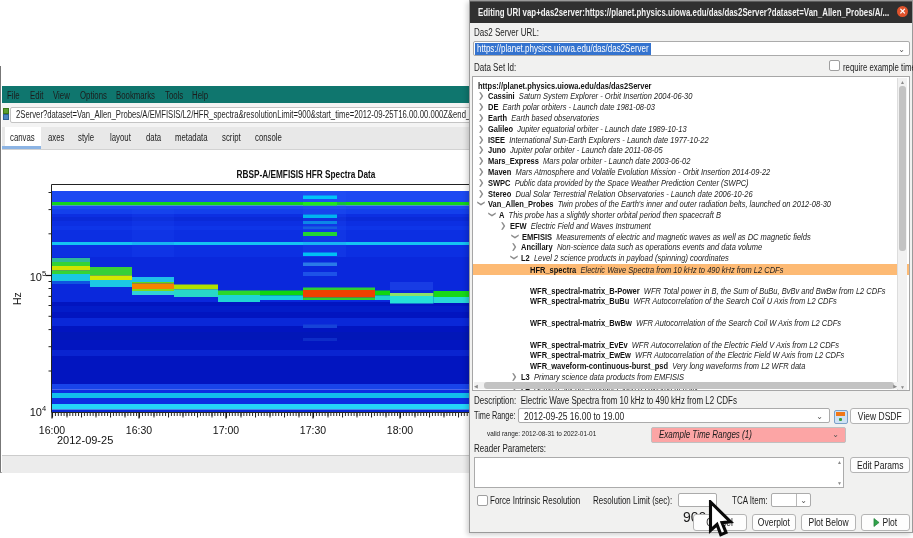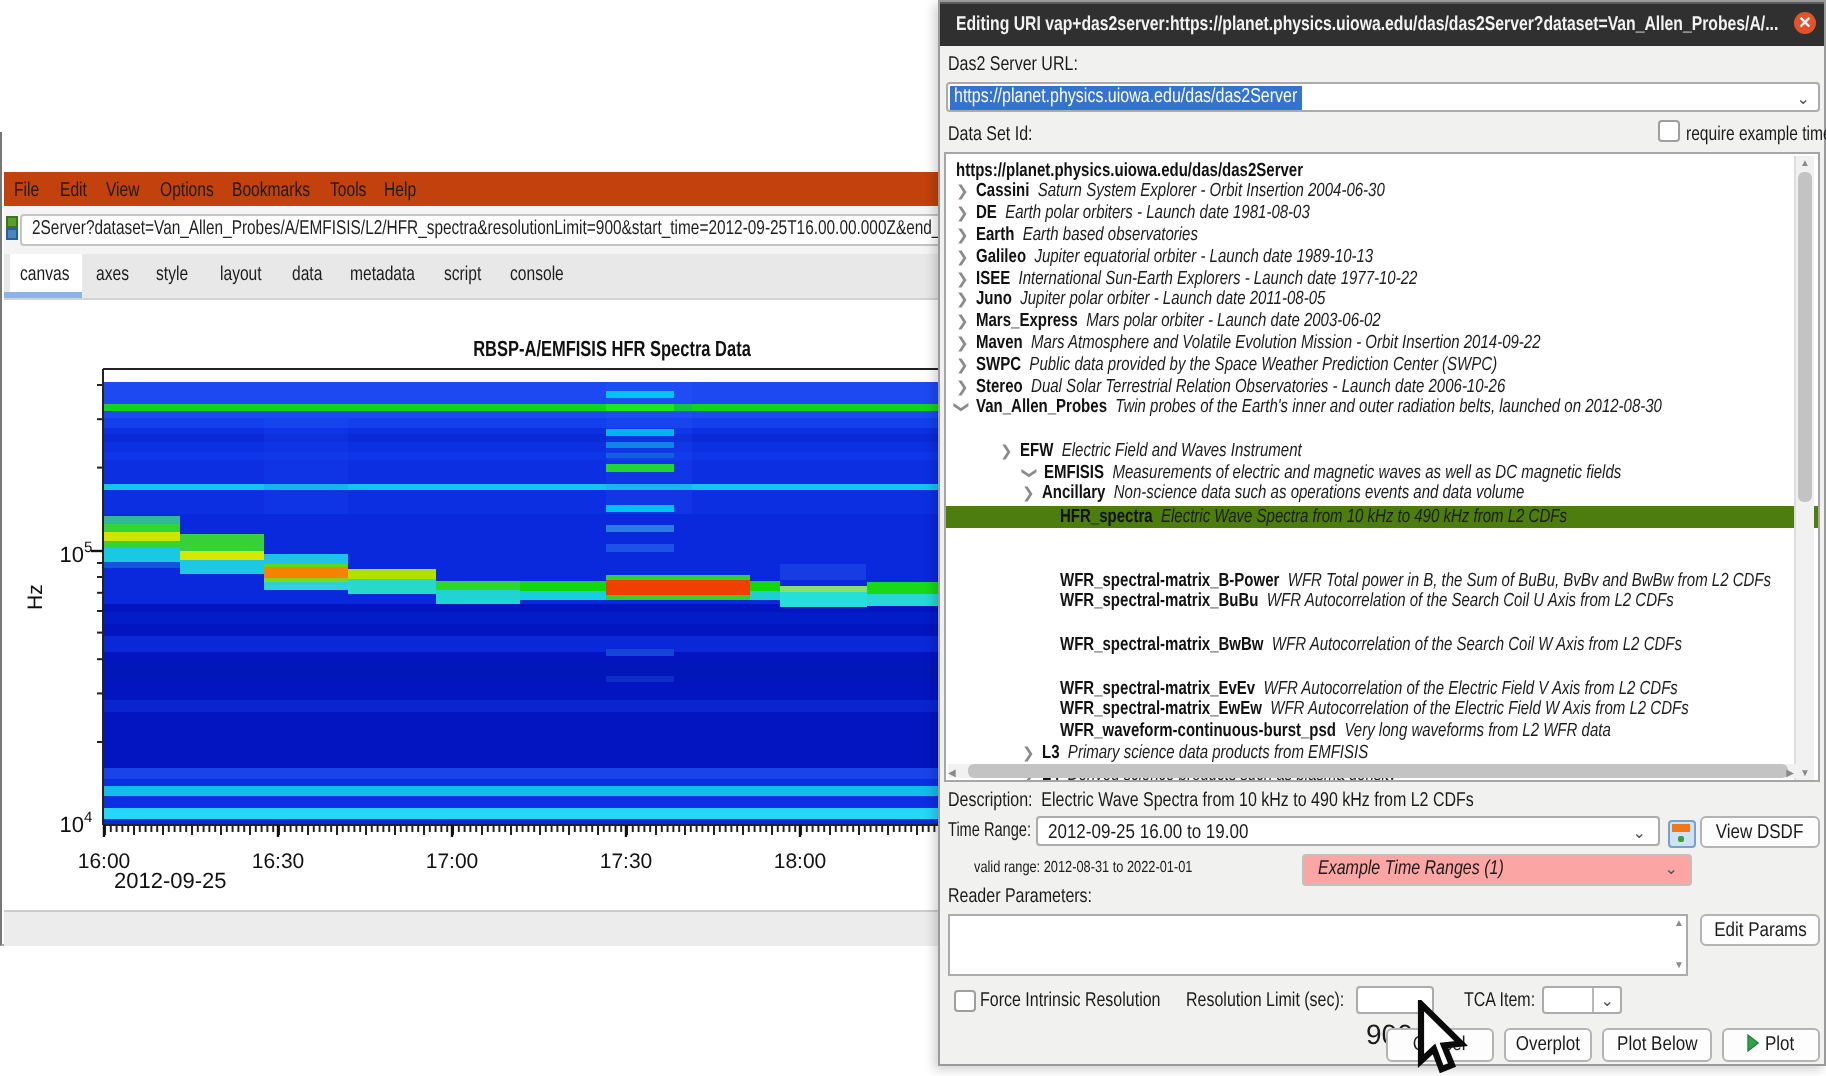--- a/index.html
+++ b/index.html
@@ -2,21 +2,21 @@
 <html><head><meta charset="utf-8">
 <style>
 html,body{margin:0;padding:0;}
 body{width:913px;height:538px;background:#ffffff;overflow:hidden;position:relative;
  font-family:"Liberation Sans",sans-serif;-webkit-font-smoothing:antialiased;}
 .abs{position:absolute;}
 #win{left:0;top:66px;width:890px;height:407px;background:#fff;border-left:1px solid #777;border-bottom:1px solid #a8a8a8;box-sizing:border-box;}
 #wtitle{left:0;top:0;width:100%;height:20px;background:#3b3b3b;border-top:1px solid #6e6e6e;}
 #wtitle span{position:absolute;left:278px;top:4px;font-size:10.5px;font-weight:bold;color:#aeaeae;
  white-space:nowrap;transform:scaleX(0.78);transform-origin:0 50%;}
-#menub{left:1px;top:20px;width:889px;height:17px;background:#c2410c;}
+#menub{left:1px;top:20px;width:889px;height:17px;background:#0f766e;}
 #menub span{position:absolute;top:3.5px;font-size:10px;color:#1c1c1c;white-space:nowrap;
  transform:scaleX(0.78);transform-origin:0 50%;}
 #urlrow{left:1px;top:37px;width:889px;height:24px;background:#f4f4f4;}
 #urlfield{left:8px;top:4px;right:2px;height:14px;background:#fff;border:1px solid #c4c4c4;border-radius:2px;overflow:hidden;}
 #urlfield span{position:absolute;left:5px;top:1px;font-size:10px;color:#1f1f1f;white-space:nowrap;
  transform:scaleX(0.77);transform-origin:0 50%;}
 #tabs{left:1px;top:61px;width:889px;height:22px;background:#e8e8e8;border-bottom:1px solid #d2d2d2;}
 #tabs .t{position:absolute;top:5px;font-size:10px;color:#1c1c1c;white-space:nowrap;
  transform:scaleX(0.78);transform-origin:0 50%;}
 #seltab{left:3px;top:0;width:36px;height:19px;background:#fff;}
@@ -251,37 +251,41 @@
         <span class="tx" style="left:15px"><b>SWPC</b>&nbsp;&nbsp;<i>Public data provided by the Space Weather Prediction Center (SWPC)</i></span>
       </div>
       <div class="trow" style="top:110.5px;">
         <span class="tch" style="left:5px">❯</span>
         <span class="tx" style="left:15px"><b>Stereo</b>&nbsp;&nbsp;<i>Dual Solar Terrestrial Relation Observatories - Launch date 2006-10-26</i></span>
       </div>
       <div class="trow" style="top:121.29px;">
         <span class="tch" style="left:5px;transform:rotate(90deg)">❯</span>
         <span class="tx" style="left:15px"><b>Van_Allen_Probes</b>&nbsp;&nbsp;<i>Twin probes of the Earth's inner and outer radiation belts, launched on 2012-08-30</i></span>
       </div>
+      <div class="trow" style="top:132.08px;">
+        <span class="tch" style="left:16px;transform:rotate(90deg)">❯</span>
+        <span class="tx" style="left:26px"><b>A</b>&nbsp;&nbsp;<i>This probe has a slightly shorter orbital period then spacecraft B</i></span>
+      </div>
       <div class="trow" style="top:142.87px;">
         <span class="tch" style="left:27px">❯</span>
         <span class="tx" style="left:37px"><b>EFW</b>&nbsp;&nbsp;<i>Electric Field and Waves Instrument</i></span>
       </div>
       <div class="trow" style="top:153.66px;margin-left:12px;">
         <span class="tch" style="left:27px;transform:rotate(90deg)">❯</span>
         <span class="tx" style="left:37px"><b>EMFISIS</b>&nbsp;&nbsp;<i>Measurements of electric and magnetic waves as well as DC magnetic fields</i></span>
       </div>
       <div class="trow" style="top:164.45px;">
         <span class="tch" style="left:38px">❯</span>
         <span class="tx" style="left:48px"><b>Ancillary</b>&nbsp;&nbsp;<i>Non-science data such as operations events and data volume</i></span>
       </div>
       <div class="trow" style="top:175.24px;">
         <span class="tch" style="left:38px;transform:rotate(90deg)">❯</span>
         <span class="tx" style="left:48px"><b>L2</b>&nbsp;&nbsp;<i>Level 2 science products in payload (spinning) coordinates</i></span>
       </div>
-      <div class="trow" style="top:176px; background:#4d7c0f;">
+      <div class="trow" style="top:187px; background:#fdba74;">
         <span class="tx" style="left:57px"><b>HFR_spectra</b>&nbsp;&nbsp;<i>Electric Wave Spectra from 10 kHz to 490 kHz from L2 CDFs</i></span>
       </div>
       <div class="trow" style="top:207.61px;">
         <span class="tx" style="left:57px"><b>WFR_spectral-matrix_B-Power</b>&nbsp;&nbsp;<i>WFR Total power in B, the Sum of BuBu, BvBv and BwBw from L2 CDFs</i></span>
       </div>
       <div class="trow" style="top:218.4px;padding-left:24px;">
         <span class="tx" style="left:57px"><b>WFR_spectral-matrix_BuBu</b>&nbsp;&nbsp;<i>WFR Autocorrelation of the Search Coil U Axis from L2 CDFs</i></span>
       </div>
       <div class="trow" style="top:239.98px;">
         <span class="tx" style="left:57px"><b>WFR_spectral-matrix_BwBw</b>&nbsp;&nbsp;<i>WFR Autocorrelation of the Search Coil W Axis from L2 CDFs</i></span>

